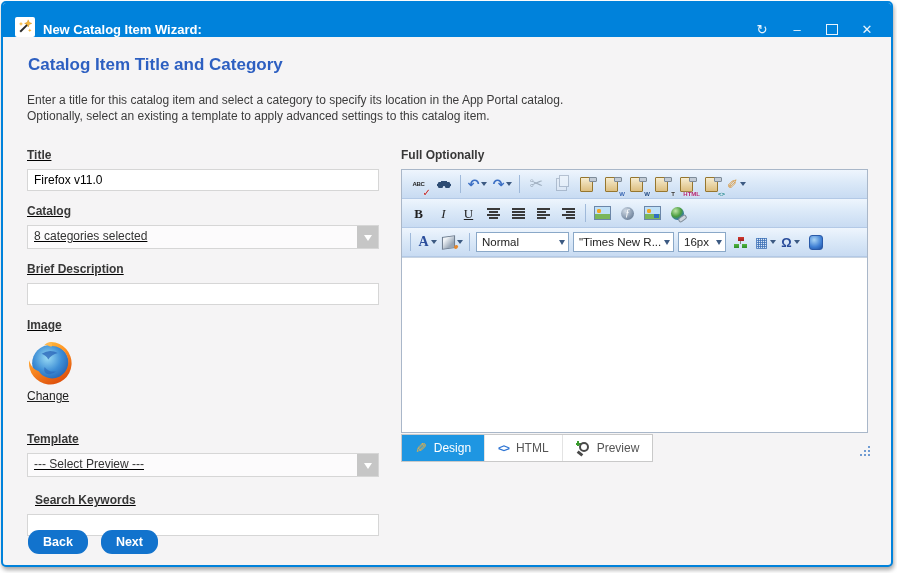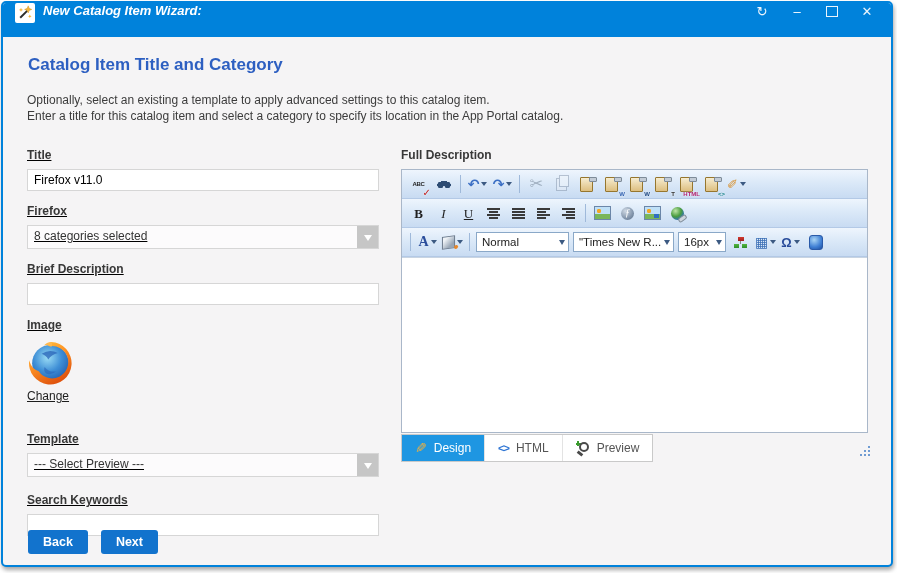--- a/index.html
+++ b/index.html
@@ -1,21 +1,21 @@
 <!DOCTYPE html>
 <html><head>
 <meta charset="utf-8">
 <style>
   html,body{margin:0;padding:0;width:897px;height:573px;overflow:hidden;background:#fff;
     font-family:"Liberation Sans","DejaVu Sans",sans-serif;}
   .window{position:absolute;left:1px;top:1px;width:888px;height:562px;border:2px solid #0082db;
     border-radius:5px;background:#f5f4f5;box-shadow:1px 3px 4px rgba(0,0,0,.35);overflow:hidden;
     display:flex;flex-direction:column;}
   
-  .titlebar{height:34px;background:#0082db;display:flex;align-items:flex-start;padding:0 12px;flex:none;font-style:italic;}
+  .titlebar{height:34px;background:#0082db;display:flex;align-items:flex-end;padding:0 12px;flex:none;}
   .app-icon{width:20px;height:20px;background:#fff;border-radius:2px;margin-right:8px;display:flex;
     align-items:center;justify-content:center;flex:none;}
   .titlebar-title{color:#fff;font-weight:bold;font-size:13px;}
   .win-controls{margin-left:auto;display:flex;align-items:center;gap:19px;padding-right:4px;}
   .win-btn{width:16px;height:16px;display:flex;align-items:center;justify-content:center;color:#eaf4fc;
     font-size:13px;cursor:default;}
   .win-btn .glyph{display:flex;align-items:center;justify-content:center;}
   .i-max{width:10px;height:9px;border:1.5px solid #eaf4fc;}
   
   .content{flex:1;position:relative;padding:10px 24px 0 24px;}
@@ -26,21 +26,21 @@
   .col-right{margin-left:22px;width:467px;flex:none;}
   .field-label{font-size:12px;font-weight:bold;color:#383838;margin:13px 0 7px;}
   .text-input{width:100%;box-sizing:border-box;height:22px;border:1px solid #d6d6d6;background:#fff;
     font-size:12px;padding:2px 6px;font-family:inherit;outline:none;}
   .dd{height:22px;border:1px solid #d6d6d6;background:#fcfbfc;display:flex;align-items:stretch;}
   .dd-text{flex:1;font-size:12px;color:#333;padding:3px 0 0 6px;}
   .dd-btn{width:21px;background:#c6c6c6;display:flex;align-items:center;justify-content:center;flex:none;}
   .dd-btn::after{content:"";border:4px solid transparent;border-top:6px solid #fff;margin-top:5px;}
   .change-link{display:inline-block;font-size:12px;color:#1d1d1d;text-decoration:underline;margin-top:2px;}
   .fx-logo{width:47px;height:47px;display:block;margin-top:2px;}
-  .f-template{margin-top:28px;} .f-search{margin-top:16px;}
+  .f-template{margin-top:28px;} .f-search{margin-top:16px;margin-left:8px;}
   
   .editor-box{border:1px solid #a9b7c9;margin-top:6px;background:#fff;}
   .tb-row{display:flex;align-items:center;height:28px;padding:0 4px;
     background:linear-gradient(#eef5fd,#dbe9f8 45%,#c8dbf2);border-bottom:1px solid #b3c9e6;}
   .tb-btn{min-width:23px;height:22px;display:flex;align-items:center;justify-content:center;
     margin:0 1px;position:relative;border-radius:2px;}
   .tb-btn .glyph{position:relative;display:flex;align-items:center;justify-content:center;line-height:1;}
   .tb-sep{width:1px;height:18px;background:#9fb9da;margin:0 4px;flex:none;}
   .grayed{opacity:.45;}
   .caret{margin-left:2px;display:inline-block;}
@@ -118,21 +118,21 @@
                linear-gradient(#3a9c2e,#3a9c2e) 1.5px 0/2px 5px no-repeat;}
   .i-preview::before{content:"";position:absolute;right:1px;top:1px;width:6px;height:6px;border:2px solid #4a4a4a;
     border-radius:50%;}
   .i-preview::after{content:"";position:absolute;left:1px;bottom:0;width:6px;height:3px;background:#4a4a4a;
     transform:rotate(38deg);}
   .grip{width:2px;height:2px;background:#6f9bd2;margin:0 6px 6px 0;
     box-shadow:4px 0 #6f9bd2,8px 0 #6f9bd2,4px -4px #6f9bd2,8px -4px #6f9bd2,8px -8px #6f9bd2;}
   
   .footer{position:absolute;left:25px;bottom:11px;display:flex;gap:13px;}
   .btn-primary{background:#1273cd;color:#fff;font-size:12.5px;font-weight:600;border:none;
-    border-radius:3px;padding:5px 15px;font-family:inherit;}
+    border-radius:11px;padding:5px 15px;font-family:inherit;}
 </style>
 </head>
 <body>
 
 <div class="window">
 
   <div class="titlebar">
     <span class="app-icon">
       <svg width="16" height="16" viewBox="0 0 20 20">
         <line x1="4" y1="16" x2="13" y2="7" stroke="#2b2b2b" stroke-width="2.4"></line>
@@ -154,31 +154,31 @@
         </span>
         <span class="win-btn">
           <span class="glyph">✕</span>
         </span>
       </span>
   </div>
 
   <div class="content">
     <div class="page-title">Catalog Item Title and Category</div>
     <div class="page-desc">
+      <div>Enter a title for this catalog item and select a category to specify its location in the App Portal catalog.</div>
       <div>Optionally, select an existing a template to apply advanced settings to this catalog item.</div>
-      <div>Enter a title for this catalog item and select a category to specify its location in the App Portal catalog.</div>
     </div>
 
     <div class="cols">
 
       <div class="col-left">
         <div class="field-label">Title</div>
         <input class="text-input" type="text" value="Firefox v11.0" style="">
 
-        <div class="field-label">Firefox</div>
+        <div class="field-label">Catalog</div>
         <div class="dd">
           <span class="dd-text">8 categories selected</span>
           <span class="dd-btn"></span>
         </div>
 
         <div class="field-label">Brief Description</div>
         <input class="text-input" type="text" value="" style="">
 
         <div class="field-label">Image</div>
         <svg class="fx-logo" viewBox="0 0 64 64">
@@ -206,21 +206,21 @@
         <div class="dd">
           <span class="dd-text">--- Select Preview ---</span>
           <span class="dd-btn"></span>
         </div>
 
         <div class="field-label f-search">Search Keywords</div>
         <input class="text-input" type="text" value="" style="">
       </div>
 
       <div class="col-right">
-        <div class="field-label">Full Description</div>
+        <div class="field-label">Full Optionally</div>
         <div class="editor-box">
           <div class="tb-row">
               <span class="tb-btn">
                 <span class="glyph i-spell">ABC</span>
                 <span class="badge" style="color: rgb(193, 27, 27);">✓</span>
               </span>
               <span class="tb-btn">
                 <span class="glyph i-binoc"></span>
               </span>
               <span class="tb-sep"></span>

